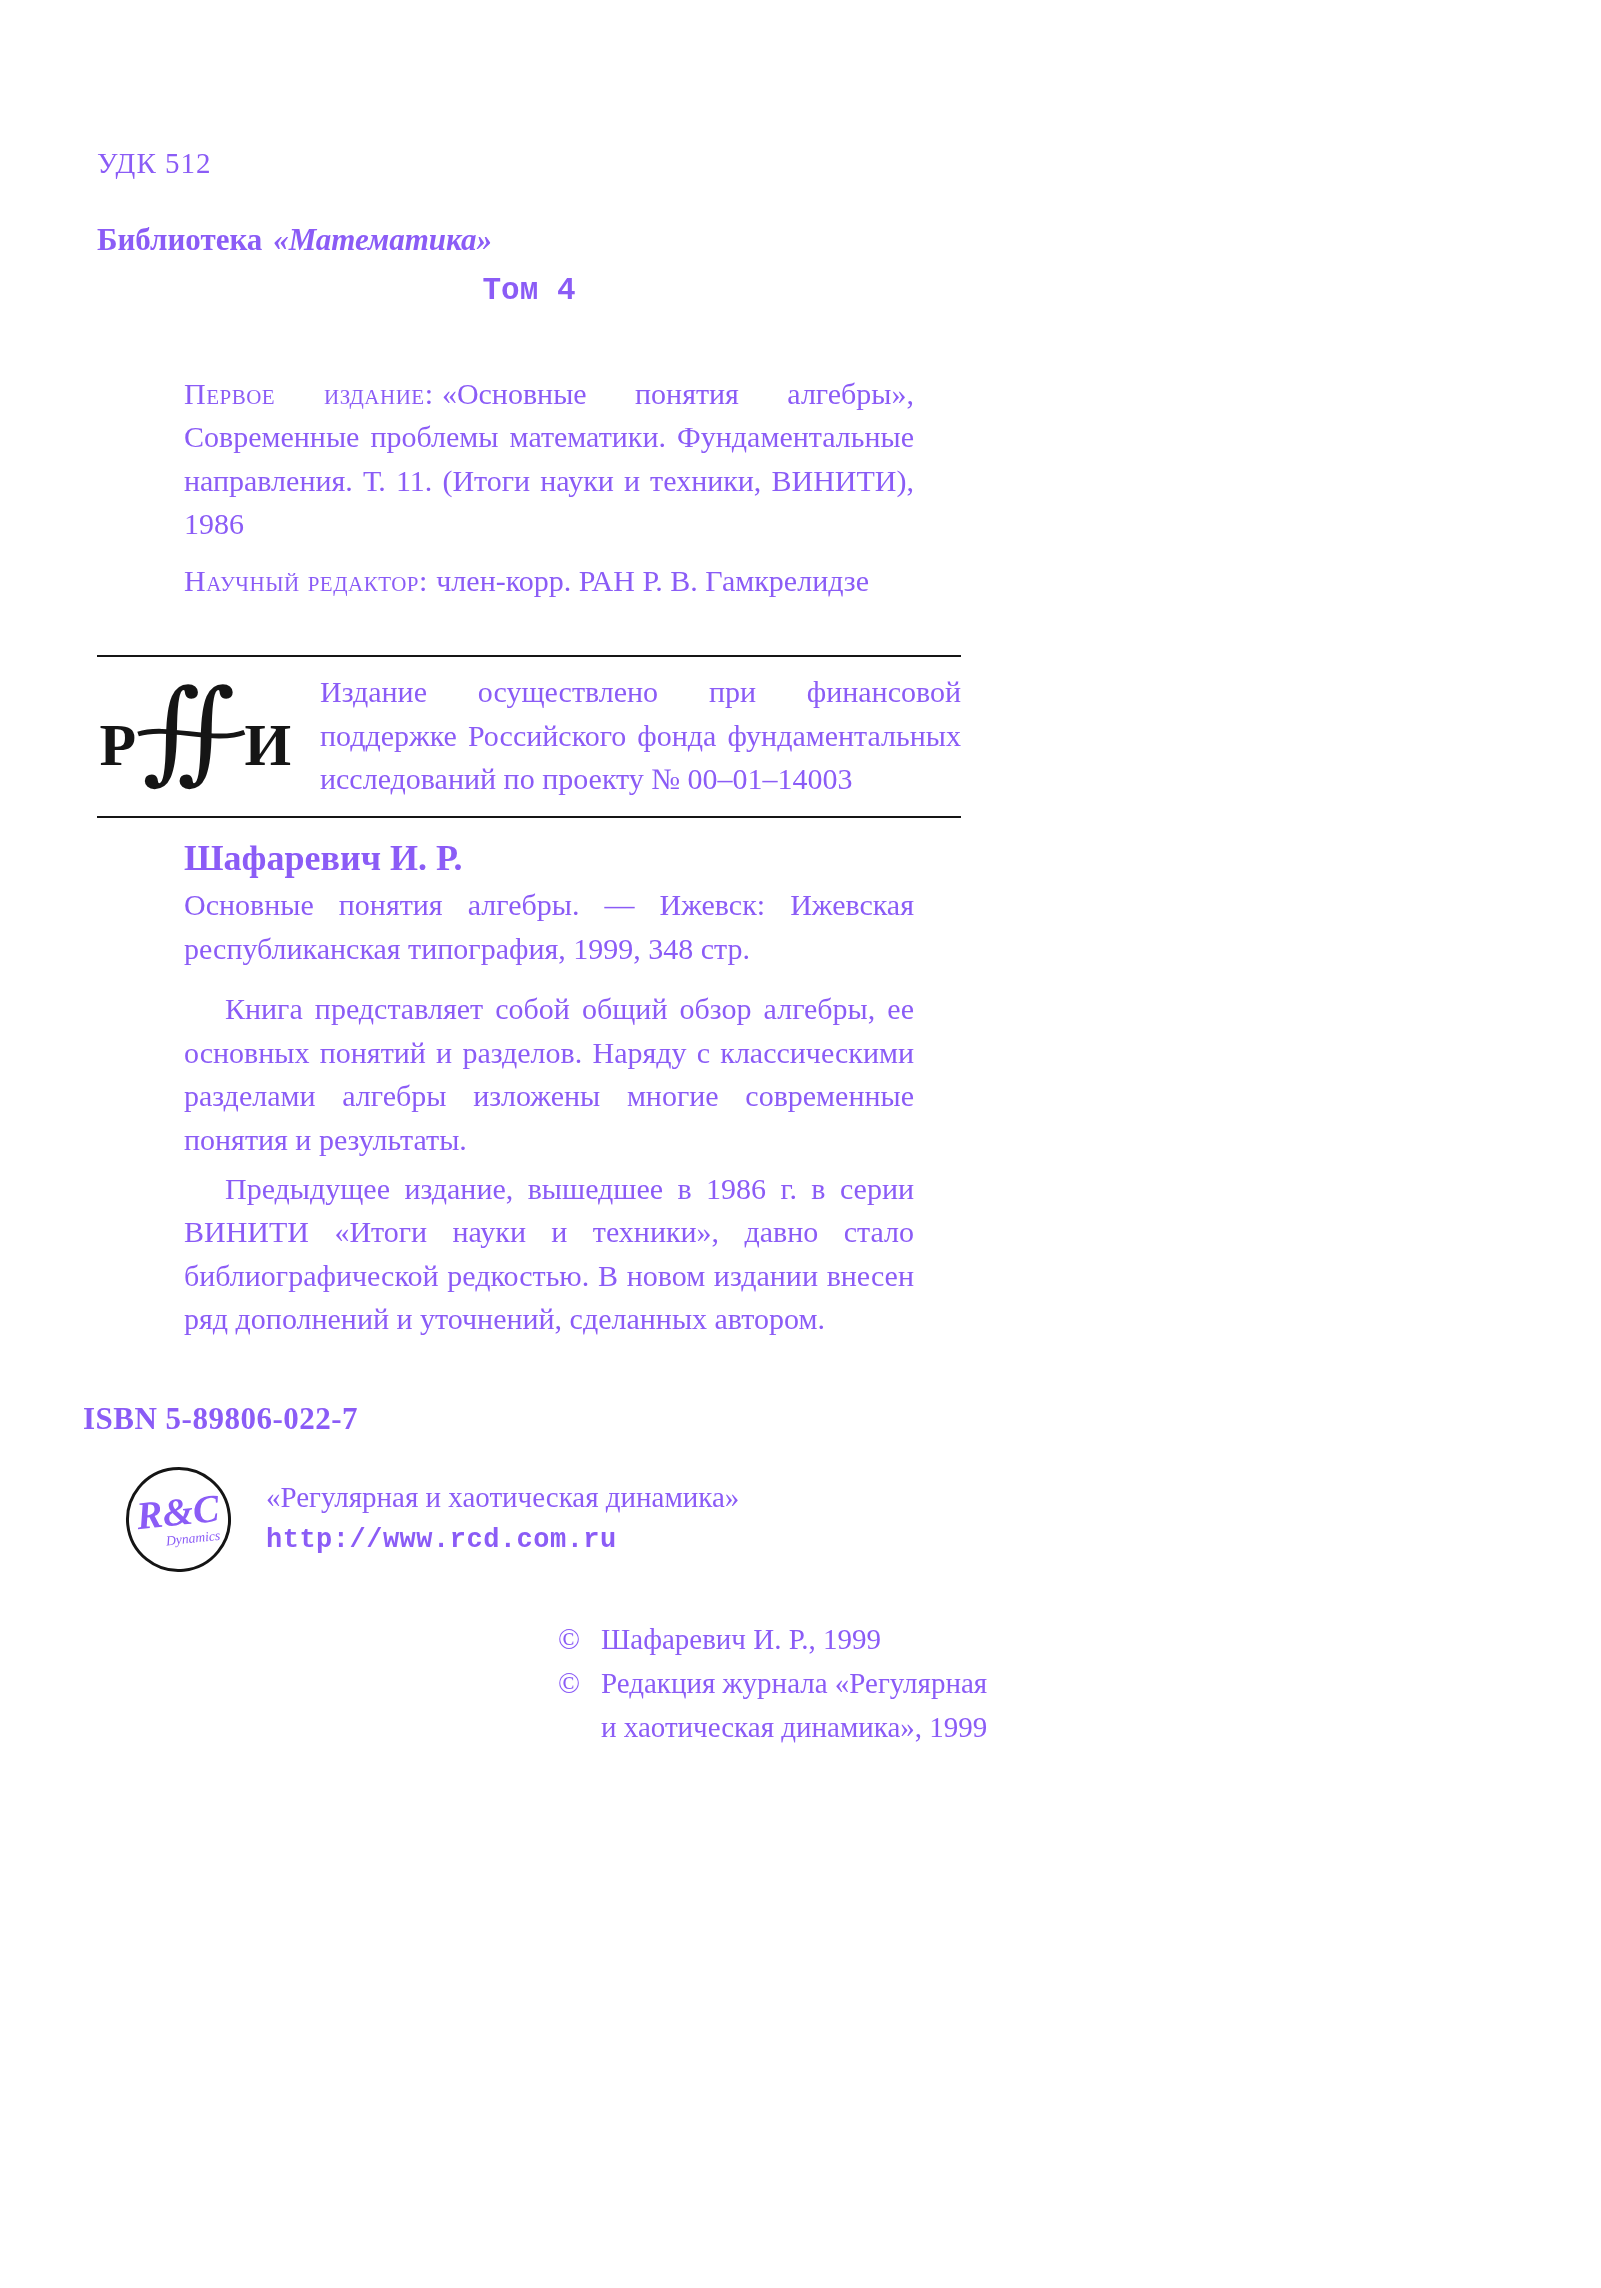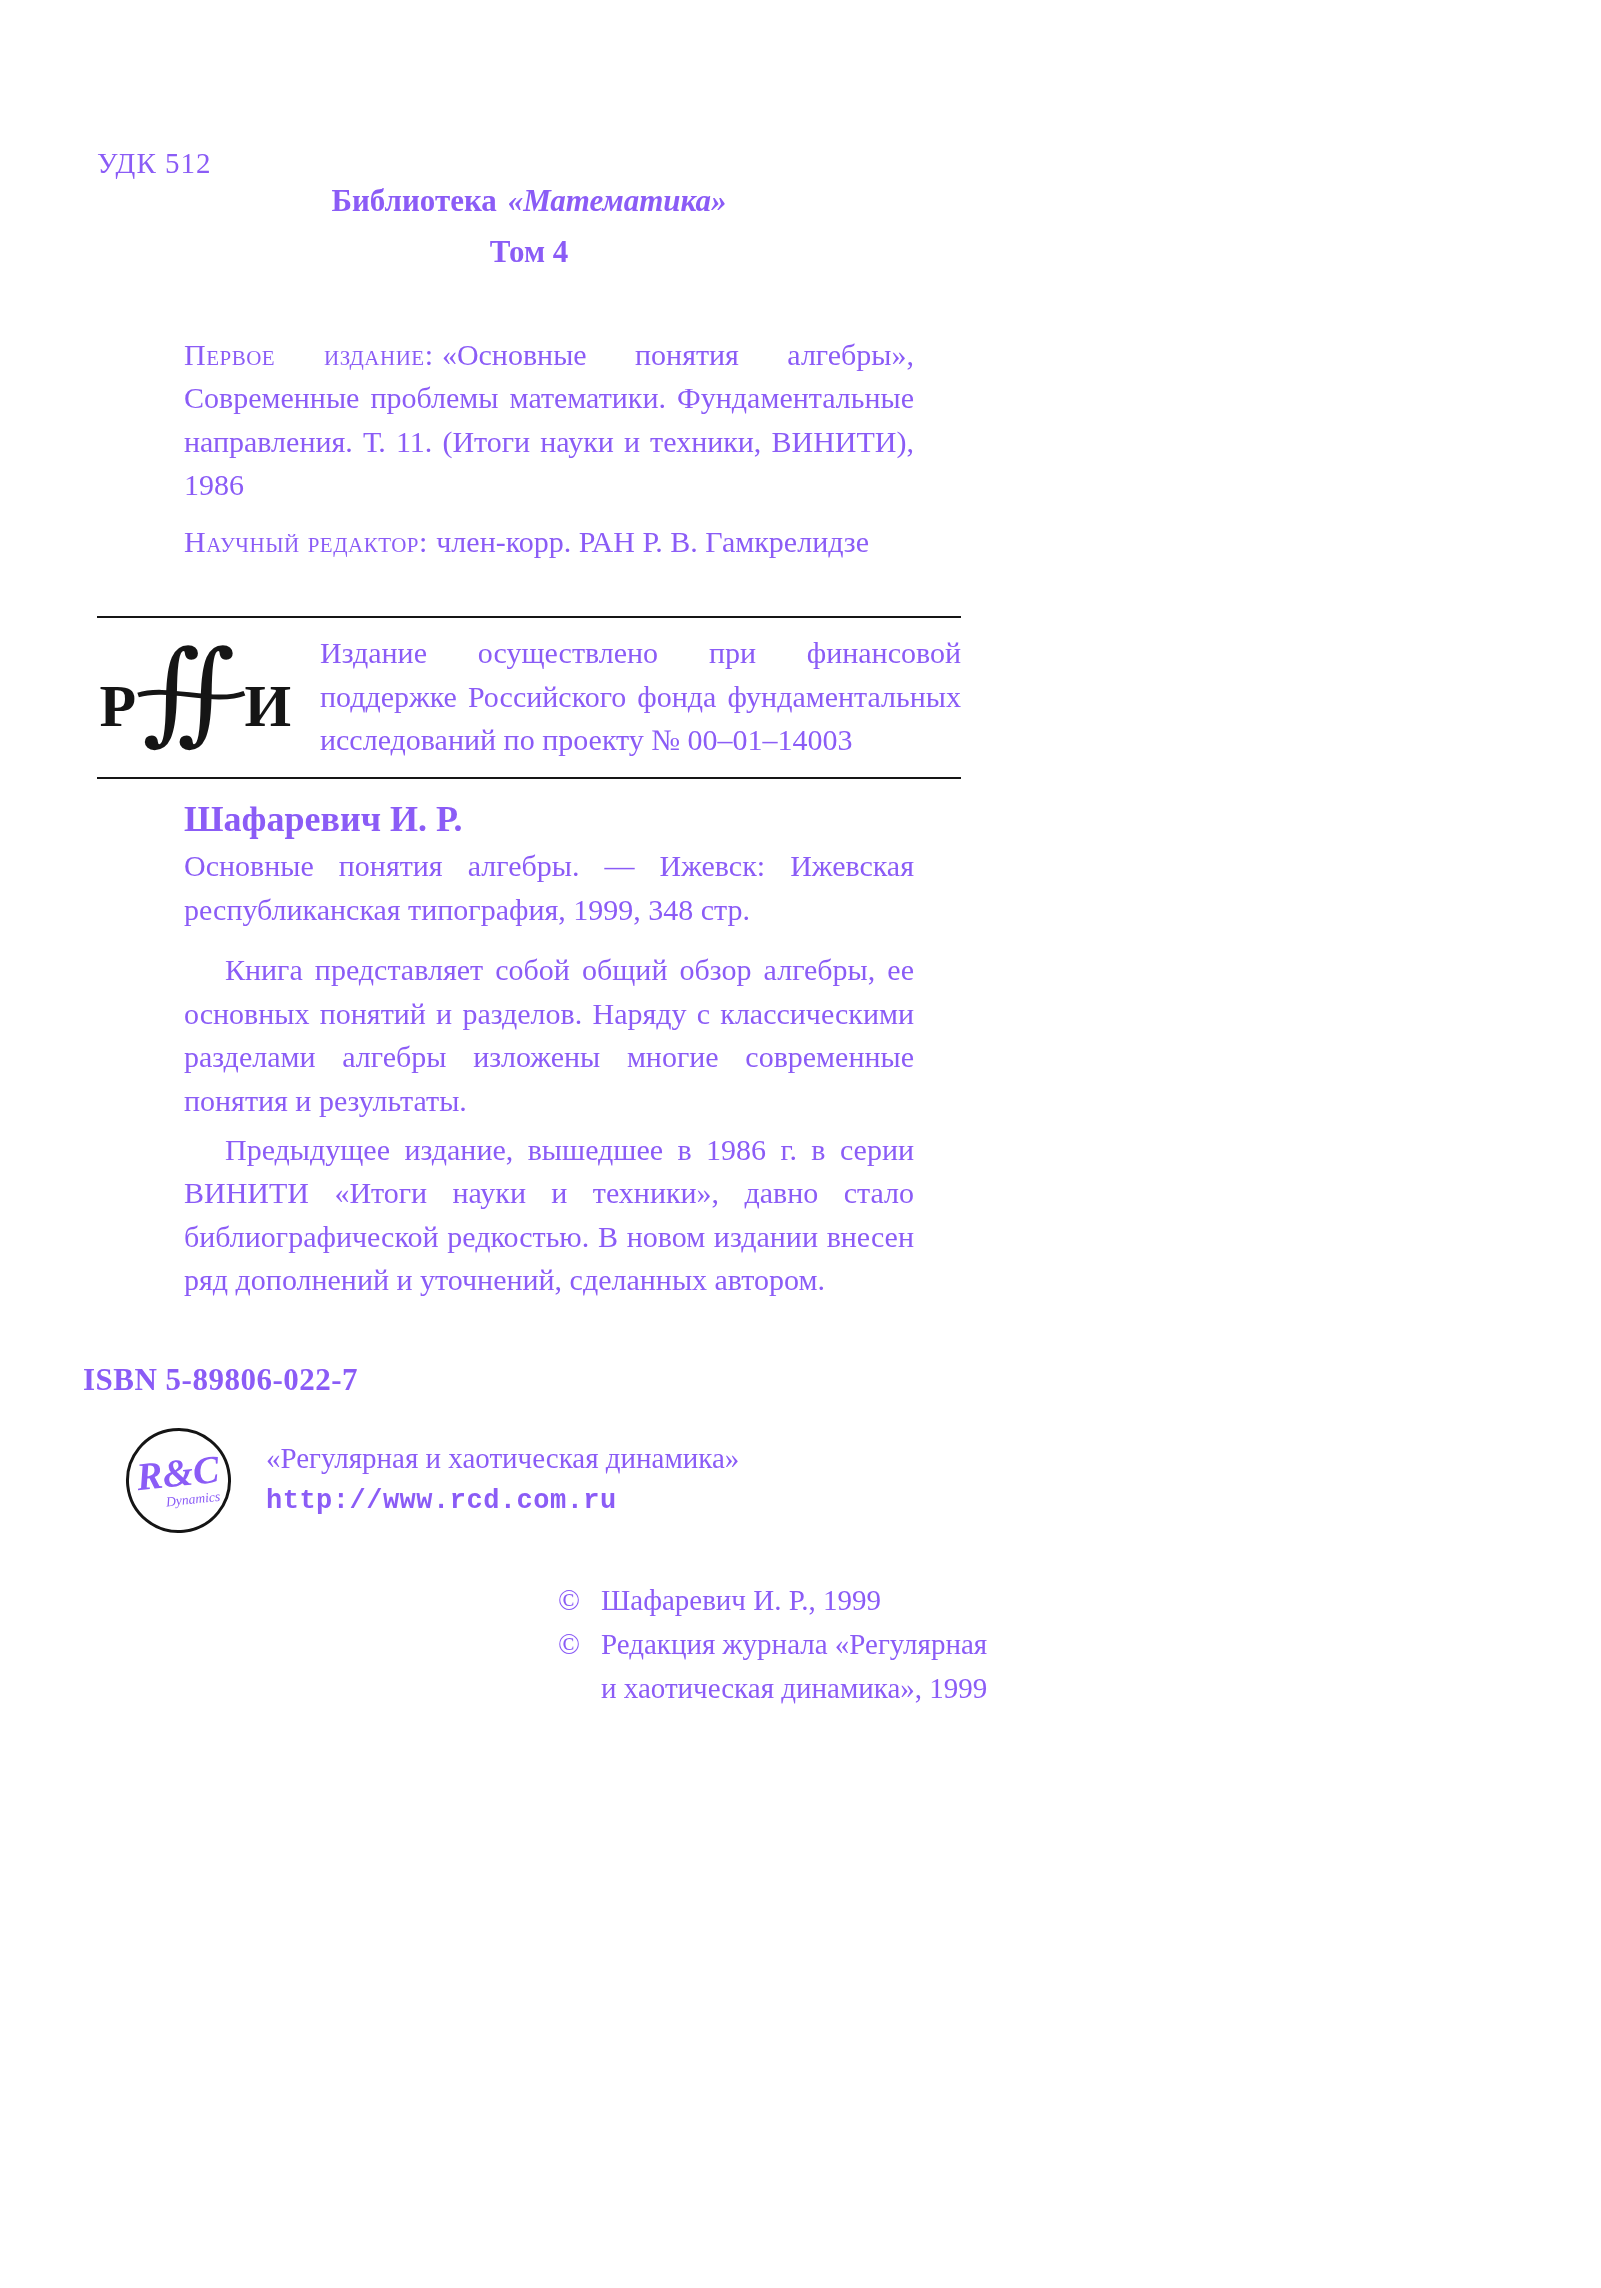--- a/index.html
+++ b/index.html
@@ -13,33 +13,35 @@
     color: #8b5cf6;
     font-family: "Liberation Serif", "DejaVu Serif", serif;
     font-size: 30px;
     line-height: 1.45;
     padding-top: 146px;
     overflow: hidden;
   }
   .udk { margin-left: 97px; font-size: 29px; line-height: 35px; letter-spacing: 1px; }
   .series {
     margin-left: 97px; width: 864px;
-    text-align: center;
+    margin-top: 39px;
+    text-align: left;
     font-weight: bold;
     font-size: 31px;
     line-height: 39px;
   }
   .series .series-name { font-style: italic; margin-left: 0.35em; }
   .volume {
     margin-left: 97px; width: 864px;
     margin-top: 11.6px;
     text-align: center;
     font-weight: bold;
     font-size: 31px;
     line-height: 39px;
+    font-family: Liberation Mono, monospace;
   }
   .edition {
     margin-left: 184px; width: 730px;
     margin-top: 62px;
     text-align: justify;
   }
   .smallcaps { font-variant: small-caps; letter-spacing: 0.5px; margin-right: 0.28em; }
   .editor { margin-left: 184px; width: 776px; margin-top: 13.6px; }
   .rule {
     margin-left: 97px; width: 864px;

